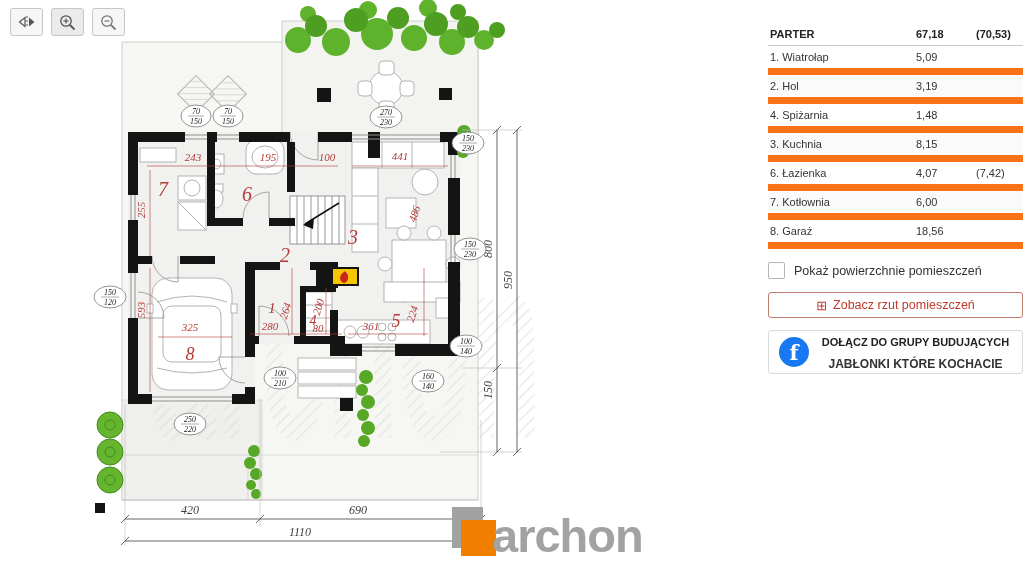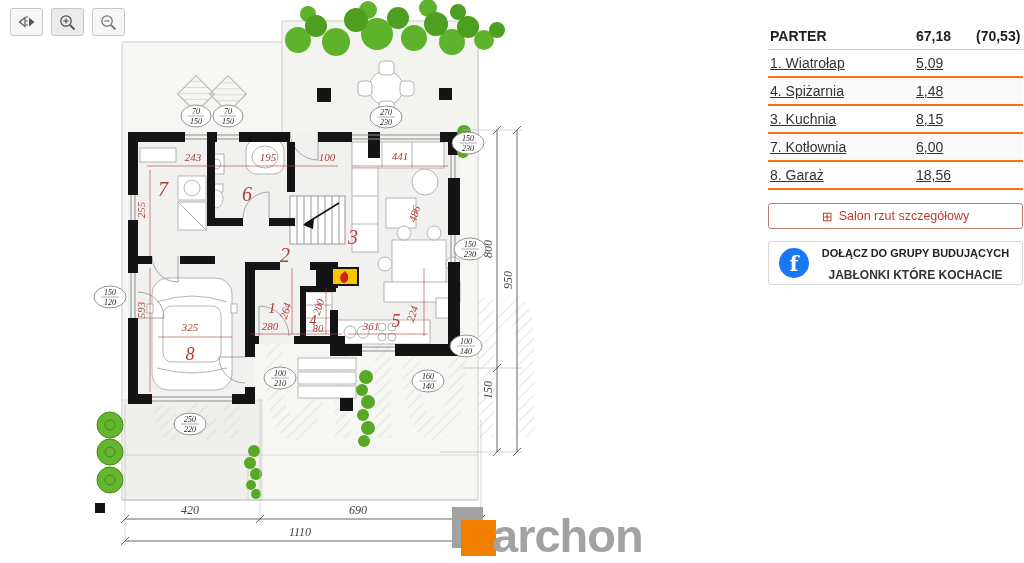--- a/index.html
+++ b/index.html
@@ -9,24 +9,24 @@
   .toolbar{position:absolute;left:10px;top:8px;display:flex;gap:8px;z-index:5;}
   .tool-btn{width:33px;height:28px;background:#f6f6f6;border:1px solid #c6c6c6;border-radius:3px;
             display:flex;align-items:center;justify-content:center;cursor:pointer;padding:0;}
   .tool-btn.active{background:#ebebeb;}
   
   .panel{position:absolute;left:768px;top:20px;width:255px;color:#333;}
   .dropdown{height:24px;border:1px solid #c8c8c8;border-radius:3px;background:#fff;
             display:flex;align-items:center;justify-content:center;gap:7px;
             font-size:13px;color:#4a4a4a;cursor:pointer;}
   .dd-chev{font-size:11px;color:#888;line-height:1;}
-  table.areas{width:100%;border-collapse:collapse;font-size:14px;color:#333;margin-top:3px;}
+  table.areas{width:100%;border-collapse:collapse;font-size:11px;color:#333;margin-top:3px;}
   table.areas td{padding:5px 2px;}
   tr.hdr td{font-weight:bold;color:#222;border-bottom:1px solid #c9c9c9;}
-  tr.rowline{border-bottom:2px solid #f97316;text-decoration:underline;}
+  tr.rowline{border-bottom:7px solid #f97316;}
   tr.rowline:nth-child(odd){background:#fafafa;}
   td.c-name{width:142px;}
   td.c-area{width:56px;margin-left:39px;}
   td.c-alt{}
   .cb-row{margin-top:13px;display:flex;align-items:center;gap:9px;font-size:12.5px;color:#333;}
   .cb{width:15px;height:15px;border:1px solid #b5b5b5;border-radius:2px;background:#fff;
       display:inline-block;cursor:pointer;flex:0 0 auto;}
   .detail-btn{margin-top:13px;width:100%;height:26px;background:#fff;border:1px solid #bf7a6e;
               border-radius:3px;color:#c0392b;font-size:12.5px;display:flex;align-items:center;
               justify-content:center;gap:6px;cursor:pointer;font-family:inherit;}
@@ -491,46 +491,60 @@
           <td class="c-name">PARTER</td>
           <td class="c-area">67,18</td>
           <td class="c-alt">(70,53)</td>
         </tr>
         <tr class="rowline">
           <td class="c-name">1. Wiatrołap</td>
           <td class="c-area">5,09</td>
           <td class="c-alt"></td>
         </tr>
         <tr class="rowline">
+          <td class="c-name">2. Hol</td>
+          <td class="c-area">3,19</td>
+          <td class="c-alt"></td>
+        </tr>
+        <tr class="rowline">
           <td class="c-name">4. Spiżarnia</td>
           <td class="c-area">1,48</td>
           <td class="c-alt"></td>
         </tr>
         <tr class="rowline">
           <td class="c-name">3. Kuchnia</td>
           <td class="c-area">8,15</td>
           <td class="c-alt"></td>
         </tr>
         <tr class="rowline">
+          <td class="c-name">6. Łazienka</td>
+          <td class="c-area">4,07</td>
+          <td class="c-alt">(7,42)</td>
+        </tr>
+        <tr class="rowline">
           <td class="c-name">7. Kotłownia</td>
           <td class="c-area">6,00</td>
           <td class="c-alt"></td>
         </tr>
         <tr class="rowline">
           <td class="c-name">8. Garaż</td>
           <td class="c-area">18,56</td>
           <td class="c-alt"></td>
         </tr>
       </tbody>
     </table>
 
+    <div class="cb-row">
+      <span class="cb"></span>
+      <span>Pokaż powierzchnie pomieszczeń</span>
+    </div>
 
     <button class="detail-btn">
       <span class="detail-ic">⊞</span>
-      <span>Salon rzut szczegółowy</span>
+      <span>Zobacz rzut pomieszczeń</span>
     </button>
 
     <div class="fb-box">
       <span class="fb-circle">f</span>
       <span class="fb-text">
         <span class="fb-l1">DOŁĄCZ DO GRUPY BUDUJĄCYCH</span><br>
         <span class="fb-l2">JABŁONKI KTÓRE KOCHACIE</span>
       </span>
     </div>
   </div>

